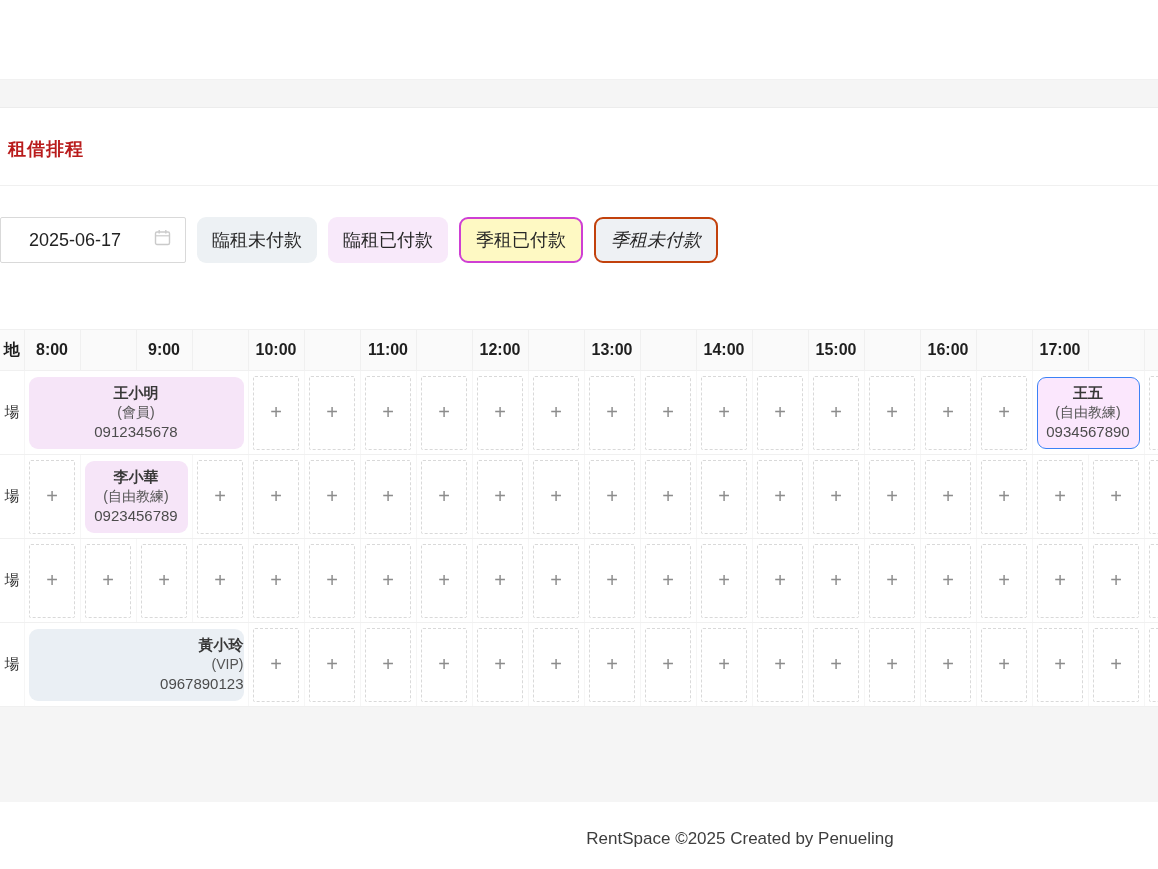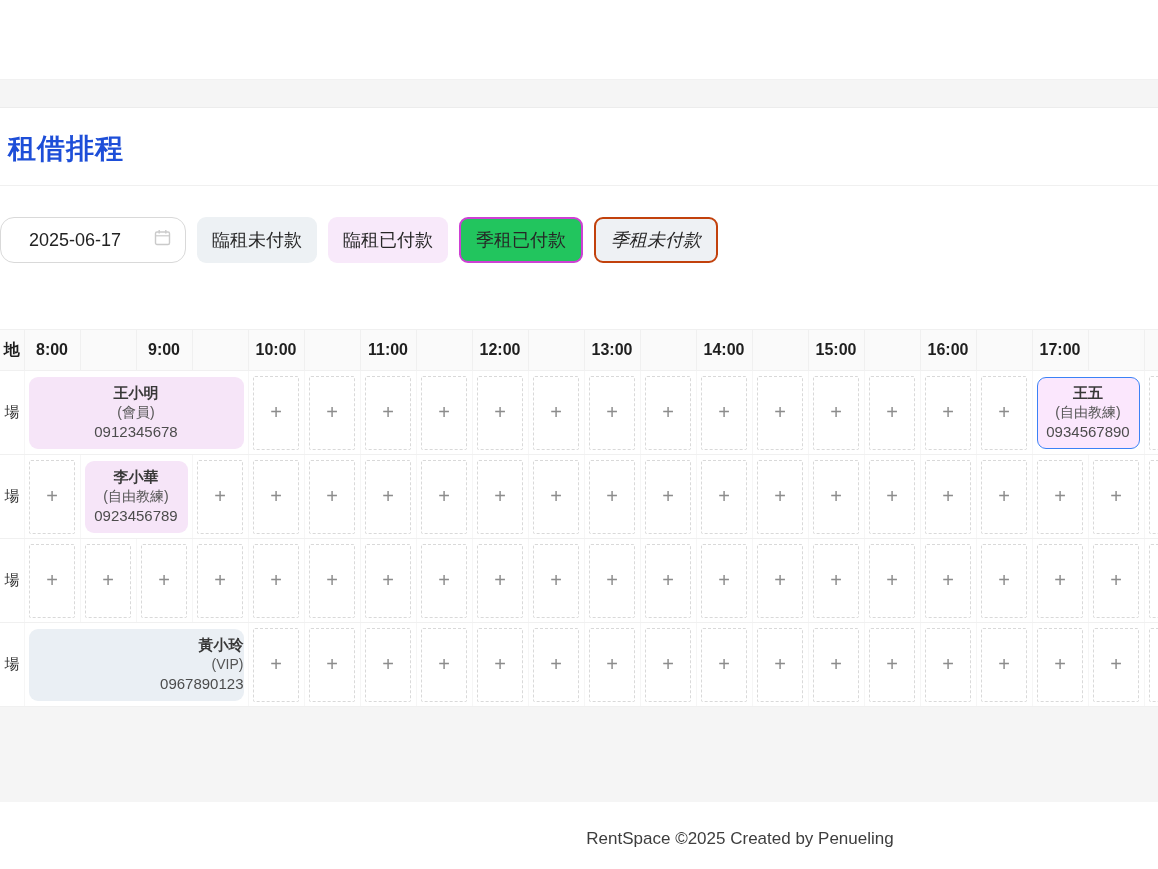--- a/index.html
+++ b/index.html
@@ -8,48 +8,48 @@
     background: #ffffff;
     font-family: "Liberation Sans", "DejaVu Sans", sans-serif;
     color: #222;
   }
   
   .top-spacer { height: 79px; background: #fff; }
   .top-band { height: 29px; background: #f5f5f5; border-top: 1px solid #f1f1f1; border-bottom: 1px solid #ececec; }
 
   .page-title {
     margin: 26px 12px 0 8px;
-    font-size: 28px; font-weight: 700; color: #1d4ed8;
+    font-size: 18px; font-weight: 700; color: #b91c1c;
     letter-spacing: 1px;
     height: 30px; line-height: 30px;
   }
   .divider { margin-top: 21px; border-bottom: 1px solid #f0f0f0; }
 
   
   .controls {
     margin-top: 31px; height: 46px;
     display: flex; align-items: center; gap: 11px;
   }
   .date-input {
     width: 186px; height: 46px; flex: 0 0 auto;
-    border: 1px solid #d9d9d9; border-radius: 14px;
+    border: 1px solid #d9d9d9; border-radius: 2px;
     display: flex; align-items: center; justify-content: space-between;
     padding: 0 14px 0 28px;
     font-size: 18px; color: #222; background: #fff; cursor: pointer;
   }
   .legend-chip {
     height: 46px; padding: 0 15px; border-radius: 9px;
     display: flex; align-items: center;
     font-size: 18px; color: #262626; cursor: pointer;
     border: none; background: none;
     font-family: inherit;
   }
   .chip-temp-paid   { background: #f8e9fa; }
   .chip-temp-unpaid { background: #edf1f4; }
-  .chip-season-paid   { background: #22c55e; border: 2px solid #ce3fd4; }
+  .chip-season-paid   { background: #fef9c3; border: 2px solid #ce3fd4; }
   .chip-season-unpaid { background: #eef1f4; border: 2px solid #c2410c; font-style: italic; }
 
   
   .table-wrap { margin-top: 66px; width: 1158px; overflow: hidden; }
   table.schedule {
     border-collapse: collapse; table-layout: fixed;
     width: 1200px; border-top: 1px solid #f0f0f0;
   }
   table.schedule col.venue-col { width: 24px; }
   table.schedule col.time-col  { width: 56px; }

